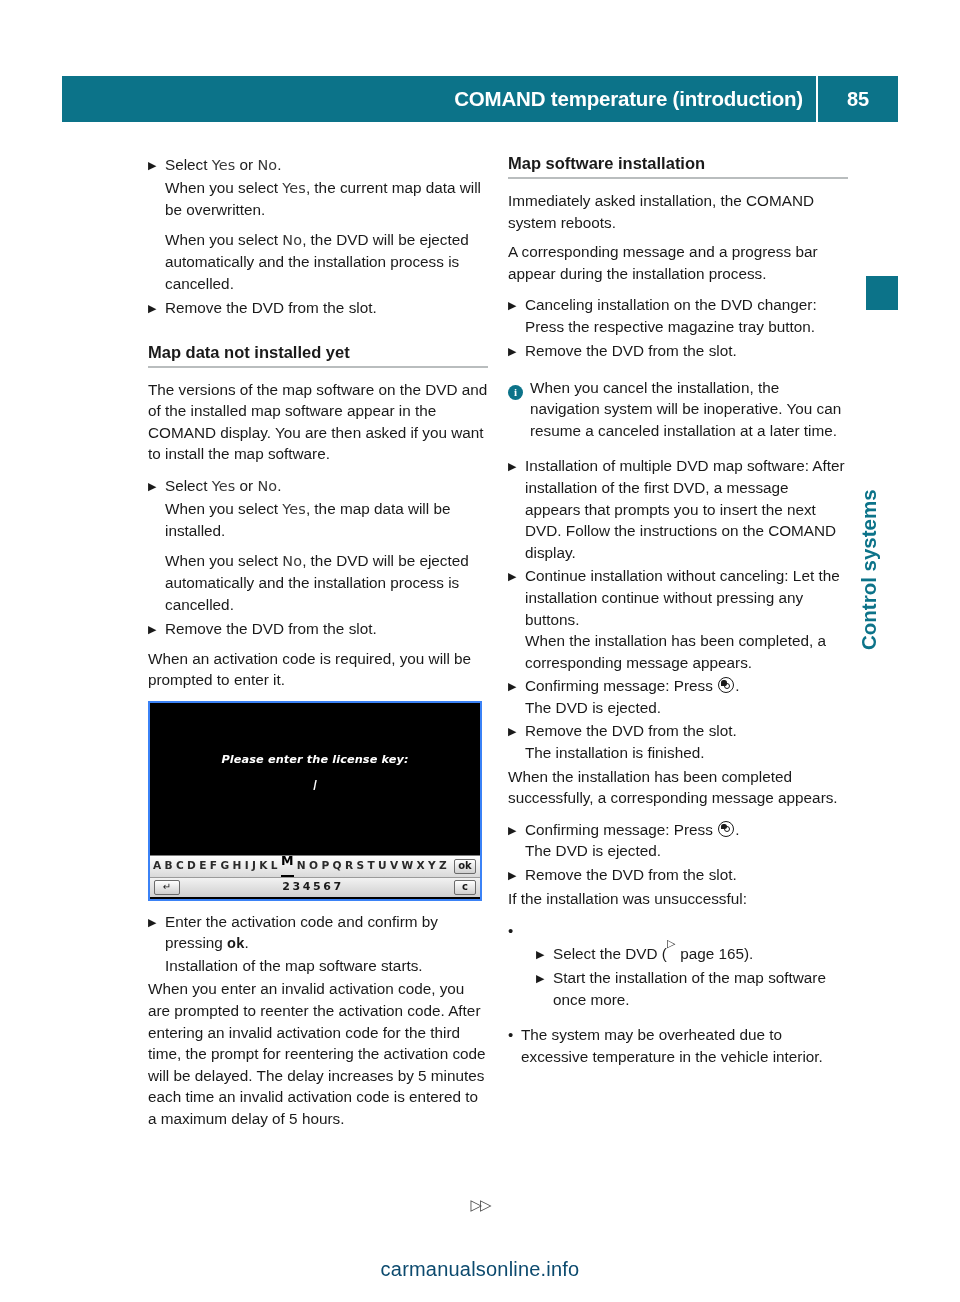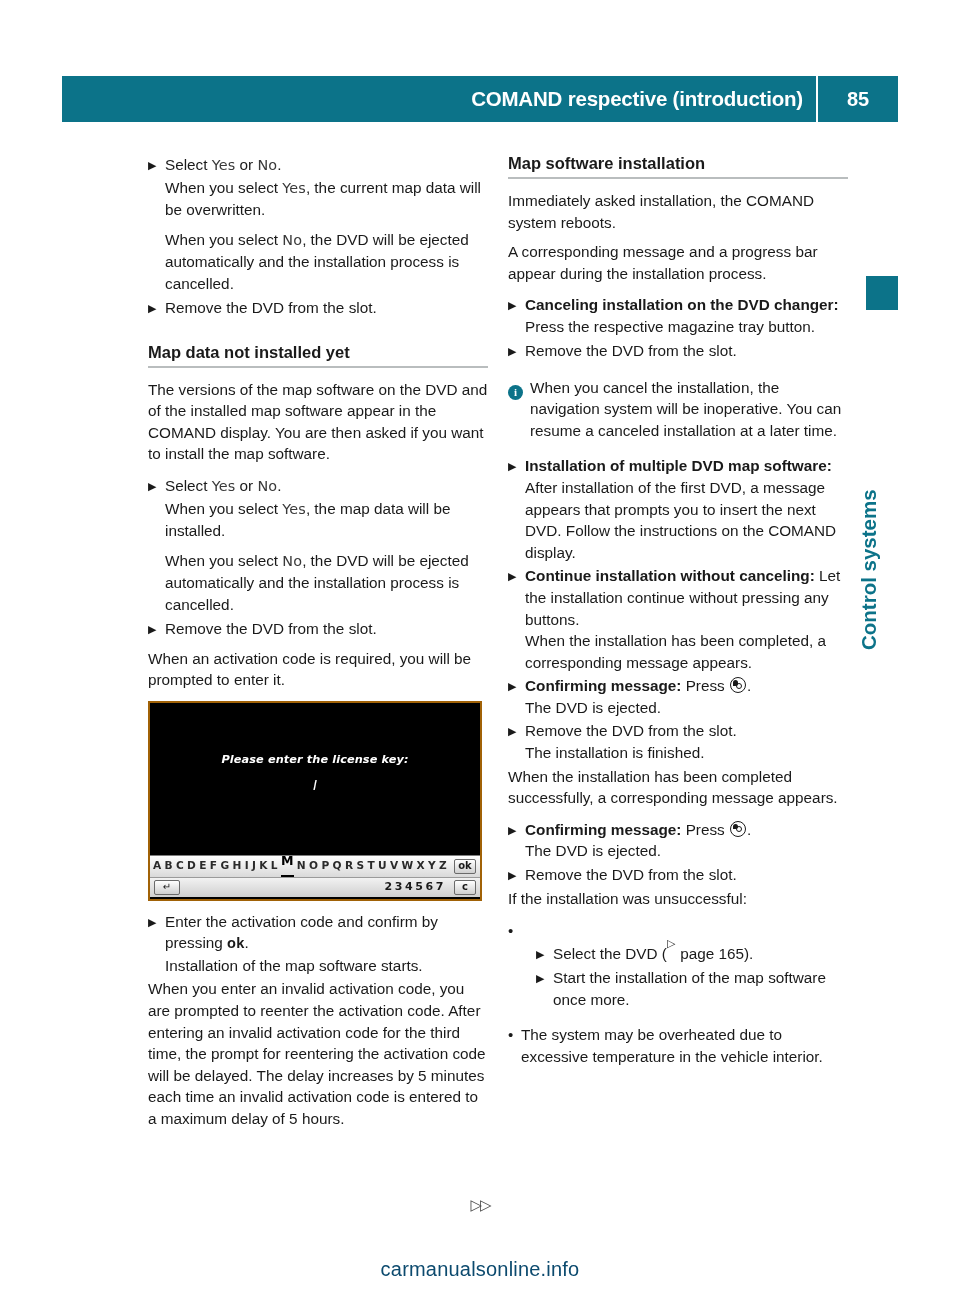--- a/index.html
+++ b/index.html
@@ -136,21 +136,21 @@
     margin-bottom: 11px;
   }
 
   
   .mono-ui {
     font-family: "DejaVu Sans", sans-serif;
     font-size: 14.4px;
     color: #3a3a3a;
     letter-spacing: 0.1px;
   }
-  .bold { font-weight: bold; }
+  .bold { font-weight: normal; }
   .okkey {
     font-weight: bold;
     font-size: 14.6px;
     letter-spacing: 0.2px;
   }
 
   
   .note {
     display: flex;
     padding-top: 3px;
@@ -233,21 +233,21 @@
     color: #1a1a1a;
   }
 
   
   .figure {
     margin: 10px 0 0 0;
     width: 338px;
   }
   .screen {
     width: 334px;
-    border: 2px solid #a16207;
+    border: 2px solid #3b82f6;
     background: #000000;
     box-sizing: border-box;
   }
   .screen-body {
     height: 152px;
     position: relative;
   }
   .screen-prompt {
     position: absolute;
     left: 0; right: 0;
@@ -331,21 +331,21 @@
     background: linear-gradient(#ffffff, #cfcfcf);
     display: flex;
     align-items: center;
     justify-content: center;
     font-size: 10px;
     color: #1a1a1a;
     box-sizing: border-box;
   }
   .kb-digits {
     flex: 1 1 auto;
-    text-align: right;
+    text-align: center;
     padding-right: 6px;
     font-family: "DejaVu Sans", sans-serif;
     font-size: 11px;
     font-weight: bold;
     color: #1a1a1a;
     letter-spacing: 2.6px;
   }
   .fig-caption {
     text-align: right;
     font-family: "DejaVu Sans", sans-serif;
@@ -375,21 +375,21 @@
     text-align: center;
     font-size: 20px;
     color: #0c4a6e;
     letter-spacing: 0.2px;
   }
 </style>
 </head>
 <body>
 
 <div class="header-bar">
-  <div class="header-title">COMAND respective (introduction)</div>
+  <div class="header-title">COMAND temperature (introduction)</div>
   <div class="header-sep"></div>
   <div class="header-page">85</div>
 </div>
 
 <div class="side-tab"></div>
 <div class="side-label">Control systems</div>
 
 <div class="col col-left">
 
   <div class="step">

